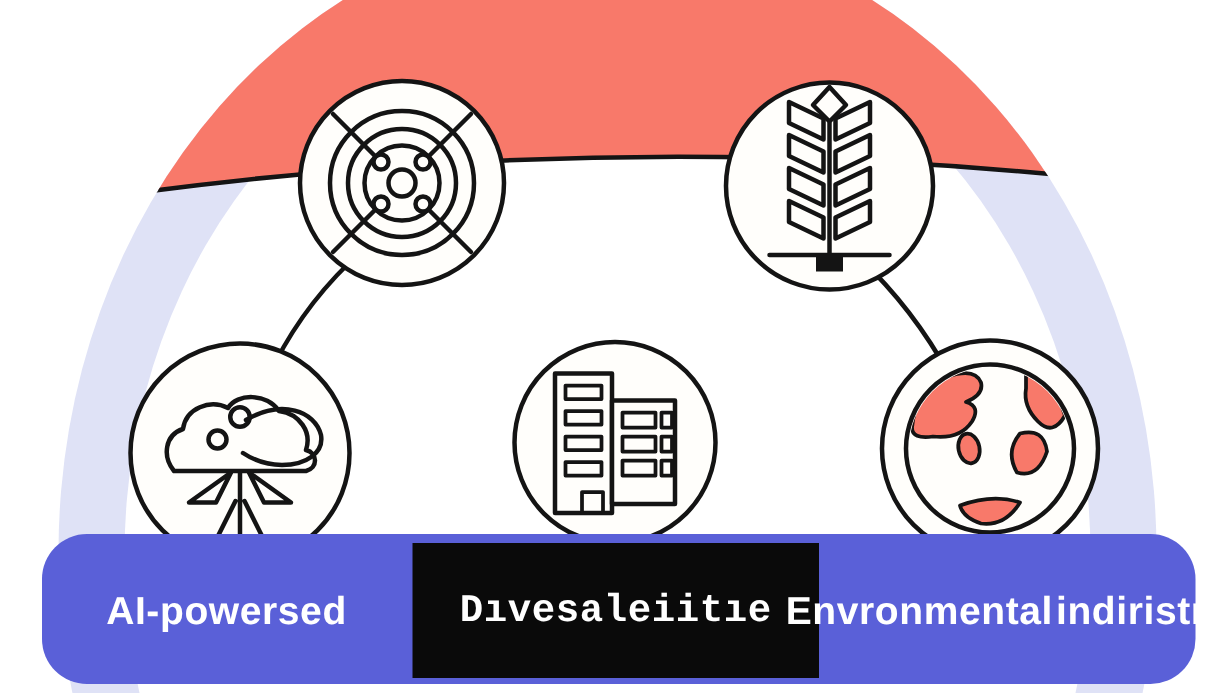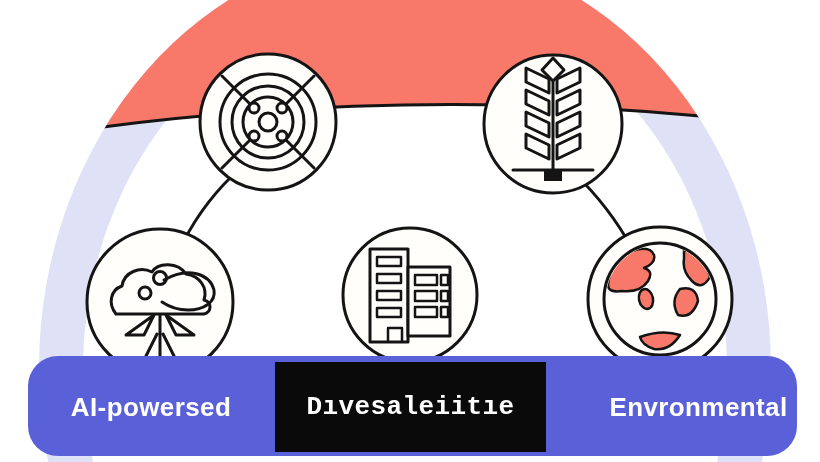--- a/index.html
+++ b/index.html
@@ -26,21 +26,21 @@
     background:var(--c-black,#0a0a0a);
   }
   .bar-label{
     position:absolute;top:366px;height:82px;display:flex;flex-direction:row;
     align-items:center;justify-content:center;gap:2px;
     color:#ffffff;font-size:26px;font-weight:700;letter-spacing:.4px;line-height:33px;
     text-align:center;white-space:nowrap;
   }
   .bar-label.left{left:33px;width:236px;}
   .bar-label.center{left:280px;width:261px;font-family:Liberation Mono, monospace;}
-  .bar-label.right{left:577px;width:243px;justify-content:center;}
+  .bar-label.right{left:550px;width:243px;justify-content:center;}
 </style>
 </head>
 <body>
 
 <div class="stage">
 
   <svg width="820" height="462" viewBox="0 0 820 462">
     <defs>
       <clipPath id="domeClip">
           <ellipse cx="405" cy="368" rx="366" ry="420"></ellipse>
@@ -136,15 +136,16 @@
   <div class="bar-black"></div>
 
   <div class="bar-label left">
     <span>AI-powersed</span>
   </div>
   <div class="bar-label center">
     <span>Dıvesaleiitıe</span>
   </div>
   <div class="bar-label right">
     <span>Envronmental</span>
+    <span>indiristry</span>
   </div>
 
 </div>
 
 </body></html>

